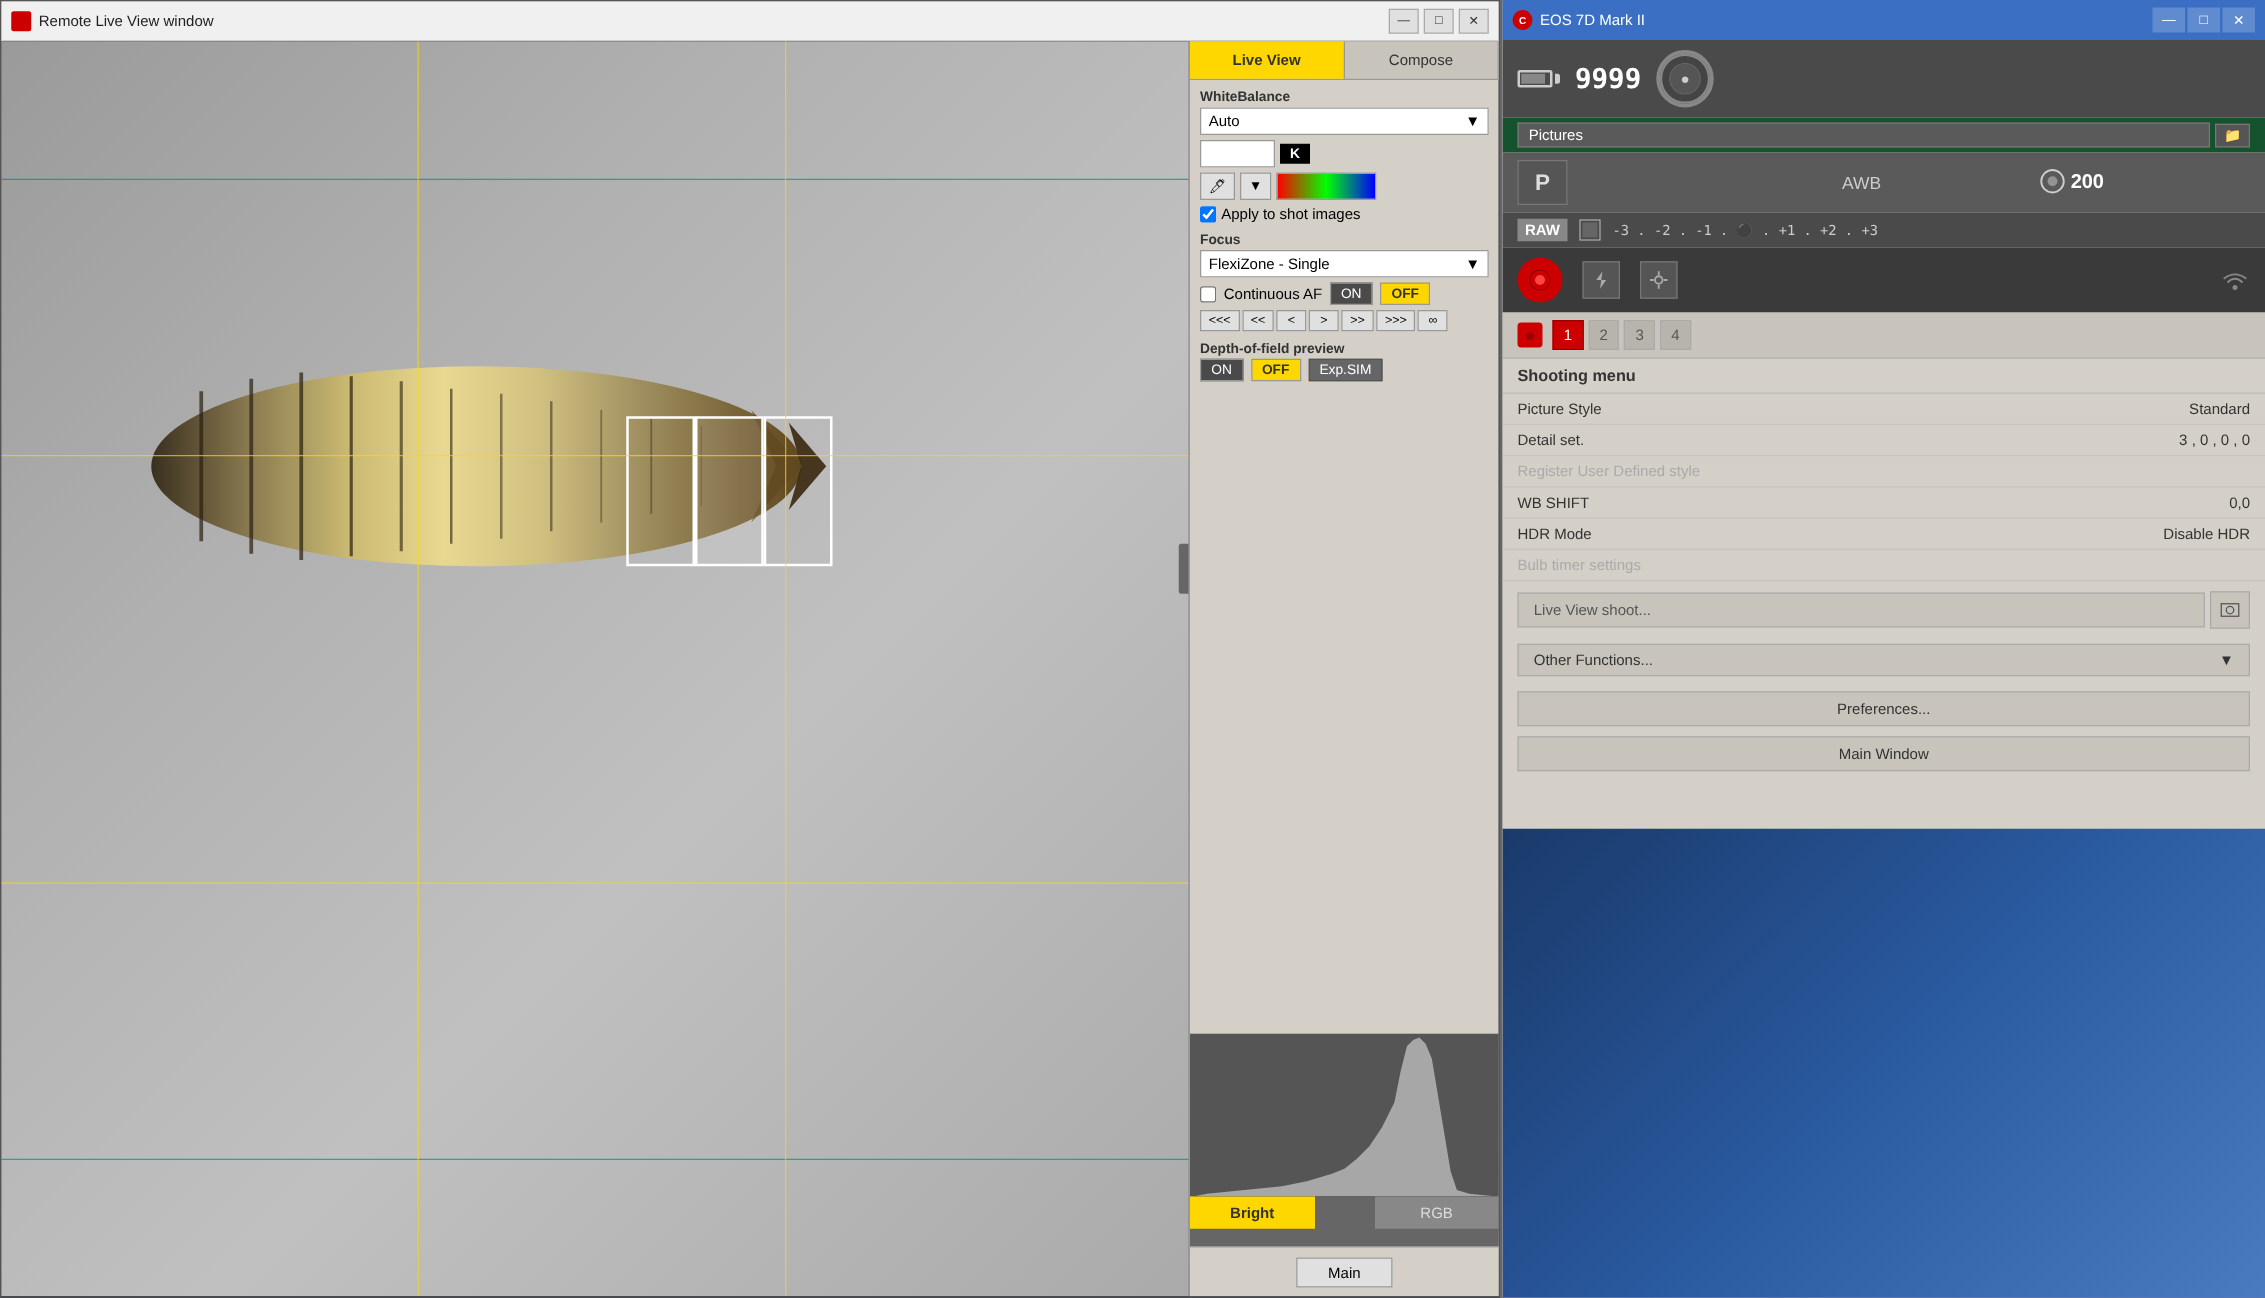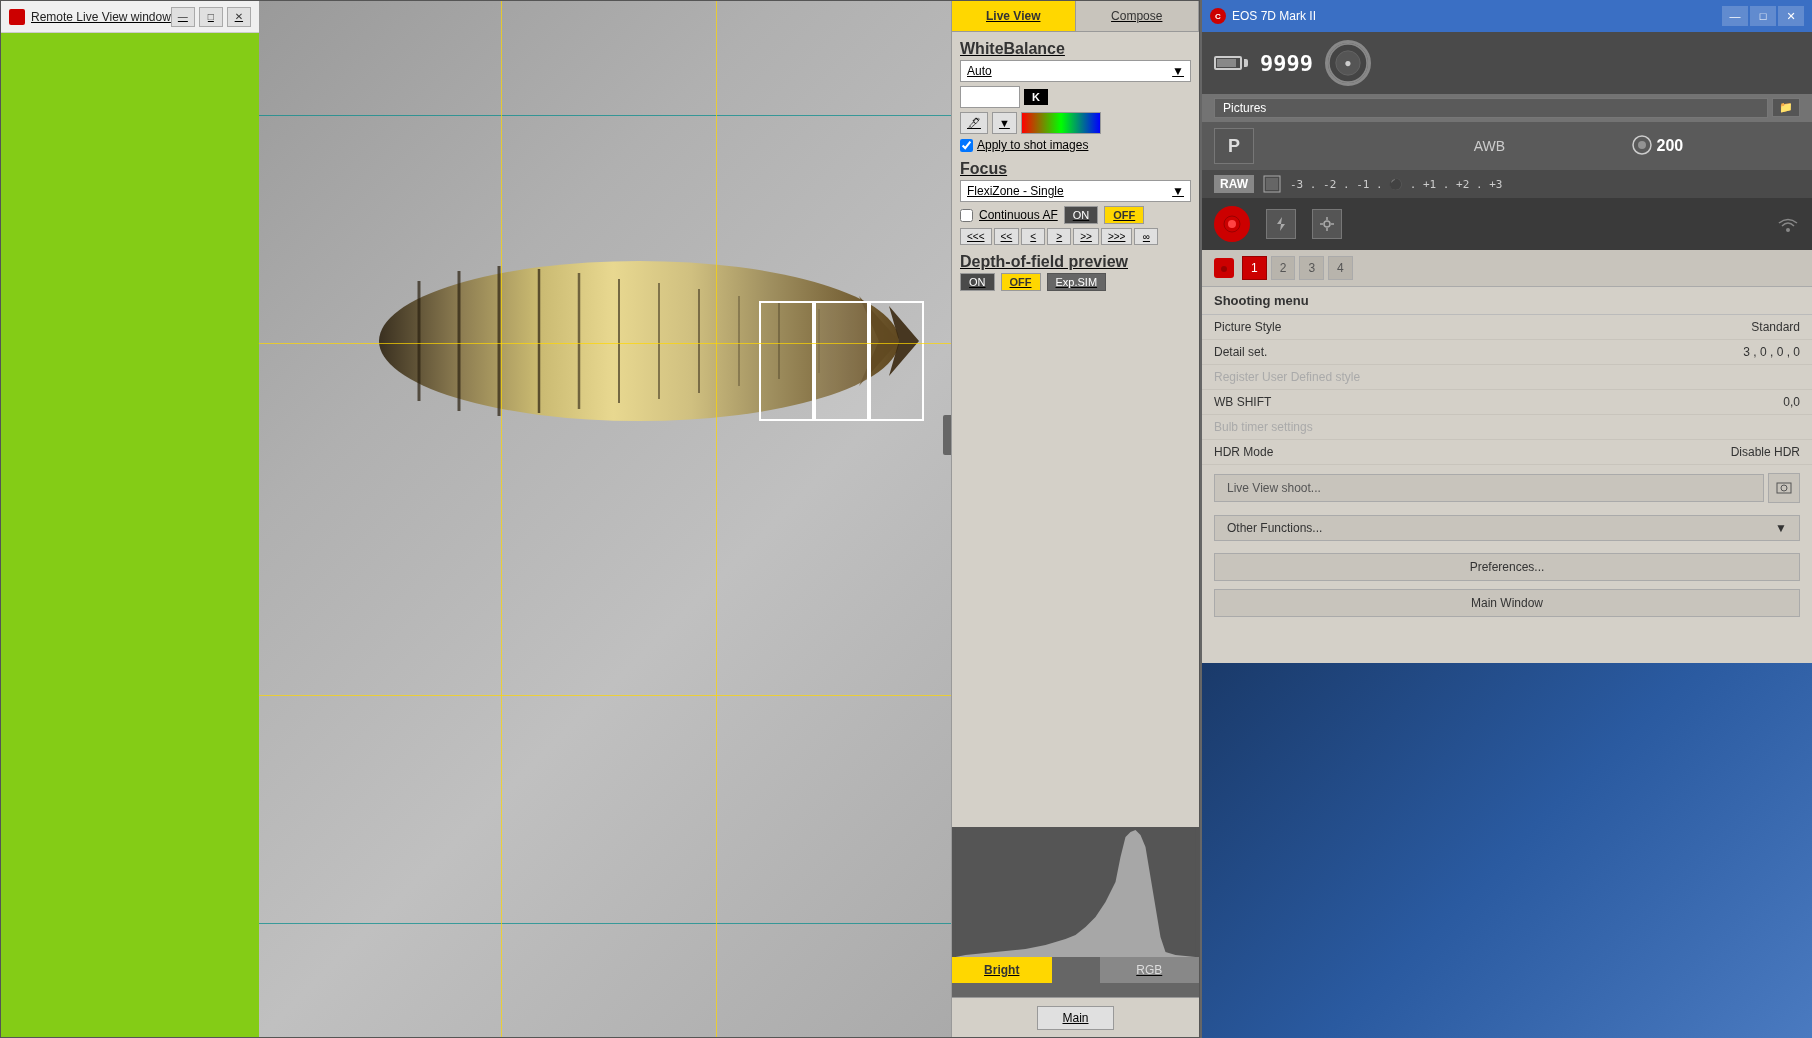--- a/index.html
+++ b/index.html
@@ -9,26 +9,25 @@
       background: #2a2a2a;
       display: flex;
       width: 1812px;
       height: 1038px;
       overflow: hidden;
     }
 
     
     .main-window {
       display: flex;
-      flex-direction: row;
+      flex-direction: column;
       width: 1200px;
       height: 1038px;
-      background: #84cc16;
+      background: #0f172a;
       border: 1px solid #555;
-      text-decoration: underline;
     }
 
     .title-bar {
       background: #f0f0f0;
       height: 32px;
       display: flex;
       align-items: center;
       padding: 0 8px;
       border-bottom: 1px solid #ccc;
       justify-content: space-between;
@@ -160,21 +159,21 @@
     .panel-body {
       flex: 1;
       padding: 8px;
       overflow-y: auto;
       display: flex;
       flex-direction: column;
       gap: 8px;
     }
 
     .section-label {
-      font-size: 16px;
+      font-size: 11px;
       color: #333;
       font-weight: bold;
       margin-bottom: 2px;
     }
 
     .dropdown-select {
       width: 100%;
       padding: 3px 6px;
       background: white;
       border: 1px solid #999;
@@ -465,24 +464,24 @@
       display: flex;
       align-items: center;
       justify-content: center;
       color: #ddd;
       font-size: 18px;
       font-weight: bold;
     }
 
     .pictures-bar {
       display: flex;
-      align-items: flex-start;
+      align-items: flex-end;
       gap: 4px;
       padding: 4px 12px;
-      background: #737373;
+      background: #14532d;
     }
 
     .pictures-input {
       background: #5a5a5a;
       border: 1px solid #777;
       color: white;
       padding: 2px 8px;
       font-size: 12px;
       flex: 1;
     }
@@ -1057,27 +1056,27 @@
         <span class="menu-item-value">3 , 0 , 0 , 0</span>
       </div>
       <div class="menu-item-row grayed">
         <span class="menu-item-label">Register User Defined style</span>
         <span class="menu-item-value"></span>
       </div>
       <div class="menu-item-row">
         <span class="menu-item-label">WB SHIFT</span>
         <span class="menu-item-value">0,0</span>
       </div>
+      <div class="menu-item-row">
+        <span class="menu-item-label">HDR Mode</span>
+        <span class="menu-item-value">Disable HDR</span>
+      </div>
       <div class="menu-item-row grayed">
         <span class="menu-item-label">Bulb timer settings</span>
         <span class="menu-item-value"></span>
-      </div>
-      <div class="menu-item-row">
-        <span class="menu-item-label">HDR Mode</span>
-        <span class="menu-item-value">Disable HDR</span>
       </div>
 
       <div class="live-view-shoot-row">
         <button class="lv-shoot-btn">Live View shoot...</button>
         <button class="lv-icon-btn">
           <svg width="16" height="16" viewBox="0 0 16 16" xmlns="http://www.w3.org/2000/svg">
             <rect x="1" y="3" width="14" height="10" fill="none" stroke="#555" stroke-width="1"></rect>
             <circle cx="8" cy="8" r="3" fill="none" stroke="#555" stroke-width="1"></circle>
           </svg>
         </button>

